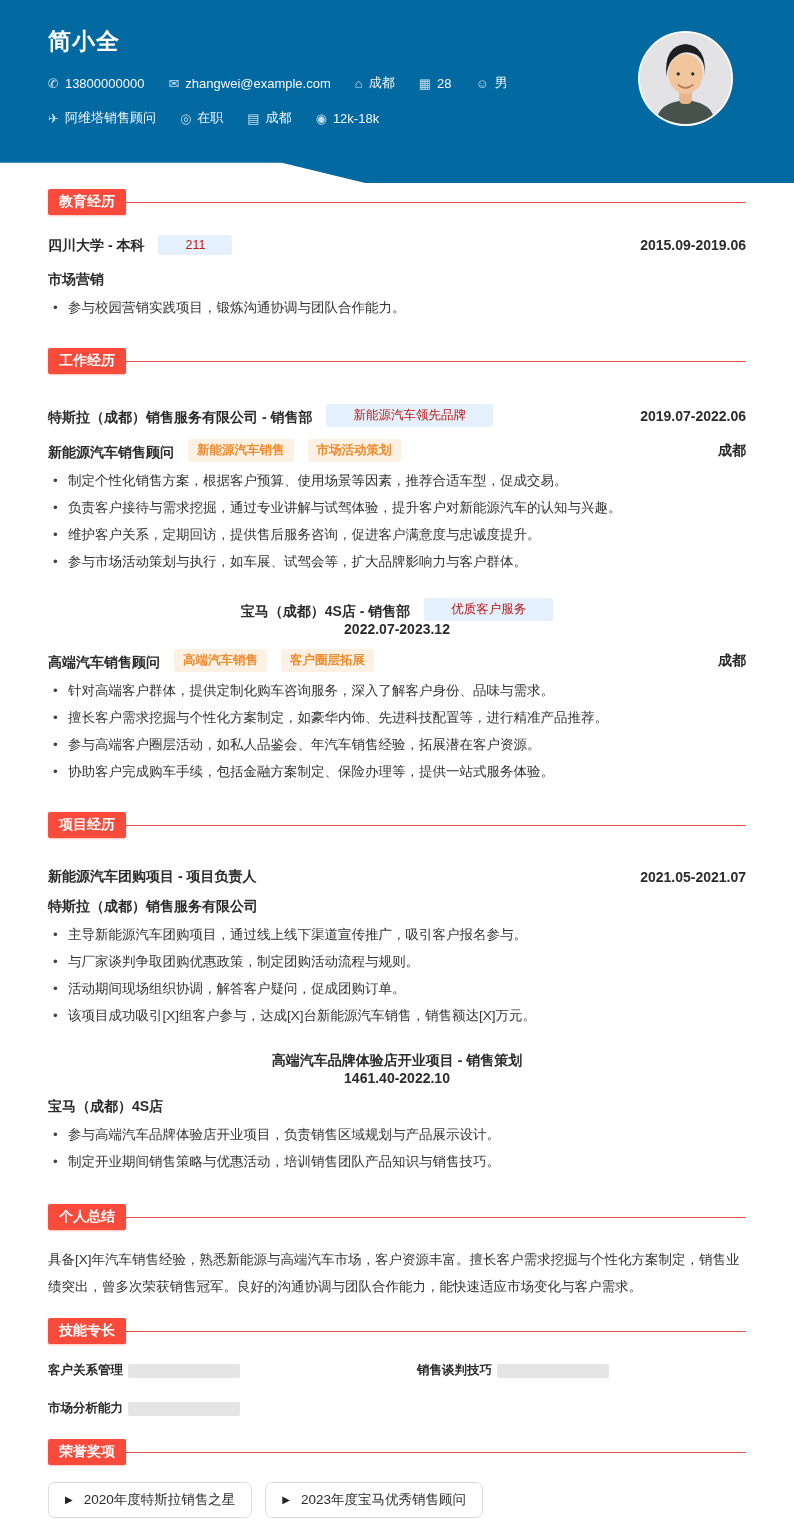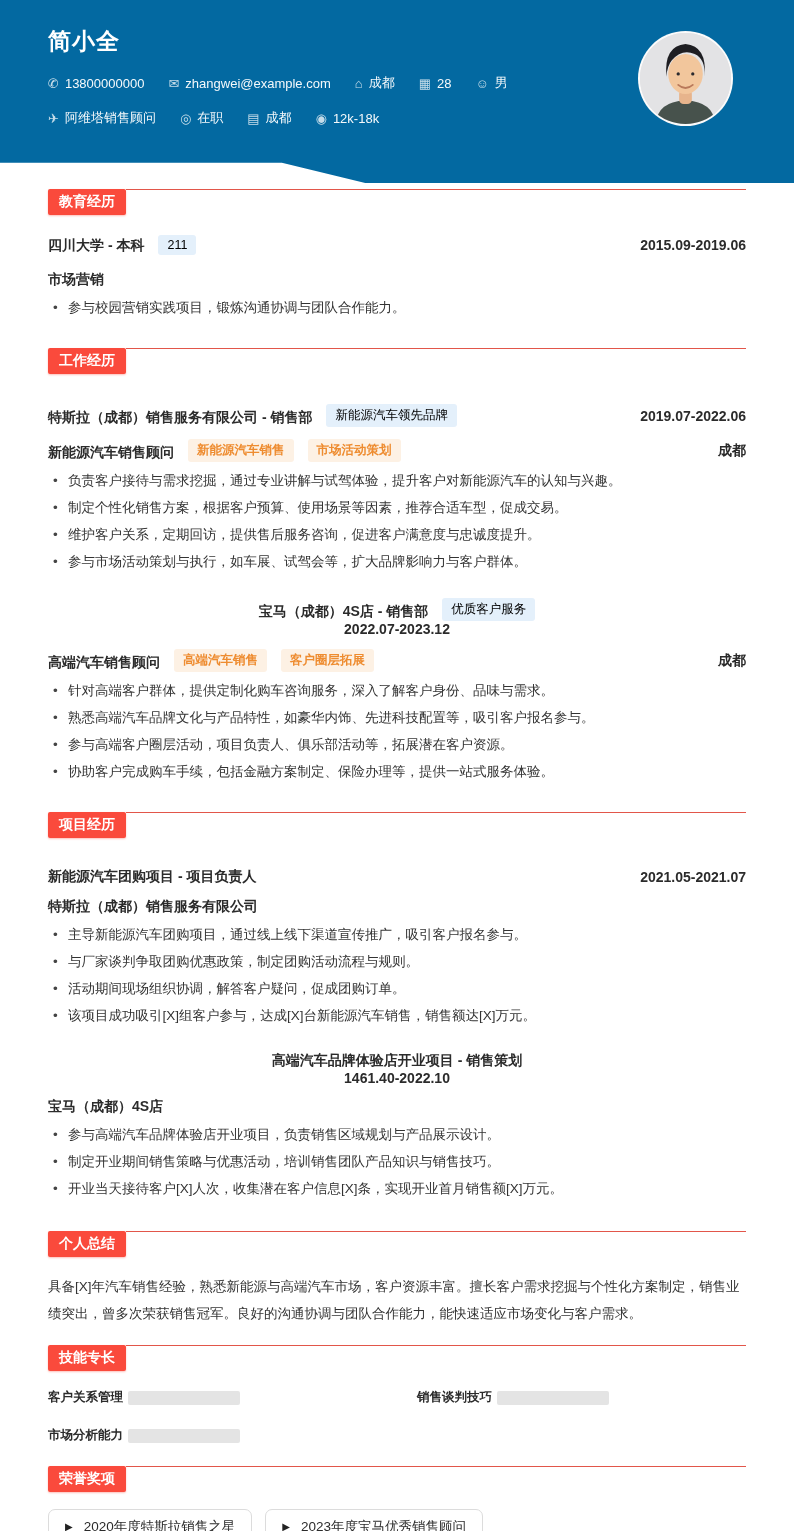--- a/index.html
+++ b/index.html
@@ -30,21 +30,21 @@
   .avatar {
     position: absolute; top: 31px; right: 61px;
     width: 95px; height: 95px; border-radius: 50%;
     border: 2px solid rgba(255,255,255,0.85);
     overflow: hidden; background: #e2e2e4;
   }
   .avatar svg { width: 100%; height: 100%; display: block; }
 
   
   .content { padding: 0 48px; }
-  .section-head { display: flex; }
+  .section-head { display: flex; align-items: center; }
   .badge {
     background: #FA4A3C; color: #fff; font-size: 14px; font-weight: bold;
     padding: 4px 11px; border-radius: 2px; white-space: nowrap;
     box-shadow: 0 1px 2px rgba(250,74,60,0.35);
   }
   .rule { flex: 1; height: 1px; background: #E2564A; }
 
   .mt-edu  { margin-top: 6px; }
   .mt-sec  { margin-top: 30px; }
   .mt-sum  { margin-top: 32px; }
@@ -53,22 +53,22 @@
 
   .row-between {
     display: flex; justify-content: space-between; align-items: center;
   }
   .row-left { display: flex; align-items: flex-end; gap: 14px; }
   .entry-title { font-size: 14px; font-weight: bold; color: #2b2b2b; }
   .entry-date  { font-size: 14px; font-weight: bold; color: #2b2b2b; }
   .entry-loc   { font-size: 14px; font-weight: bold; color: #2b2b2b; }
 
   .tag-blue {
-    background: #E4F0FB; color: #000000; font-size: 12.5px;
-    padding: 3px 9px; border-radius: 3px; white-space: nowrap;
+    background: #E4F0FB; color: #b91c1c; font-size: 12.5px;
+    padding: 3px 27px; border-radius: 3px; white-space: nowrap;
   }
   .tag-orange {
     background: #FDF1E4; color: #EE8C30; font-size: 12.5px; font-weight: bold;
     padding: 3px 9px; border-radius: 3px; white-space: nowrap;
   }
 
   ul.bullets { list-style: none; margin-top: 8px; }
   ul.bullets li {
     position: relative; padding-left: 20px; margin-top: 6px;
     font-size: 13.5px; line-height: 21px; color: #333;
@@ -207,22 +207,22 @@
       </div>
       <div class="row-between m-top-12">
         <span class="row-left">
           <span class="entry-title">新能源汽车销售顾问</span>
           <span class="tag-orange">新能源汽车销售</span>
           <span class="tag-orange">市场活动策划</span>
         </span>
         <span class="entry-loc">成都</span>
       </div>
       <ul class="bullets">
+        <li>制定个性化销售方案，根据客户预算、使用场景等因素，推荐合适车型，促成交易。</li>
         <li>负责客户接待与需求挖掘，通过专业讲解与试驾体验，提升客户对新能源汽车的认知与兴趣。</li>
-        <li>制定个性化销售方案，根据客户预算、使用场景等因素，推荐合适车型，促成交易。</li>
         <li>维护客户关系，定期回访，提供售后服务咨询，促进客户满意度与忠诚度提升。</li>
         <li>参与市场活动策划与执行，如车展、试驾会等，扩大品牌影响力与客户群体。</li>
       </ul>
     </div>
 
     <div>
       <div class="row-between m-top-26">
         <span class="row-left">
           <span class="entry-title">宝马（成都）4S店 - 销售部</span>
           <span class="tag-blue">优质客户服务</span>
@@ -232,22 +232,22 @@
       <div class="row-between m-top-12">
         <span class="row-left">
           <span class="entry-title">高端汽车销售顾问</span>
           <span class="tag-orange">高端汽车销售</span>
           <span class="tag-orange">客户圈层拓展</span>
         </span>
         <span class="entry-loc">成都</span>
       </div>
       <ul class="bullets">
         <li>针对高端客户群体，提供定制化购车咨询服务，深入了解客户身份、品味与需求。</li>
-        <li>熟悉高端汽车品牌文化与产品特性，如豪华内饰、先进科技配置等，吸引客户报名参与。</li>
-        <li>参与高端客户圈层活动，项目负责人、俱乐部活动等，拓展潜在客户资源。</li>
+        <li>擅长客户需求挖掘与个性化方案制定，如豪华内饰、先进科技配置等，进行精准产品推荐。</li>
+        <li>参与高端客户圈层活动，如私人品鉴会、年汽车销售经验，拓展潜在客户资源。</li>
         <li>协助客户完成购车手续，包括金融方案制定、保险办理等，提供一站式服务体验。</li>
       </ul>
     </div>
   </div>
 
   <div class="section mt-sec">
     <div class="section-head">
       <span class="badge">项目经历</span>
       <span class="rule"></span>
     </div>
@@ -268,21 +268,20 @@
 
     <div>
       <div class="row-between m-top-26">
         <span class="entry-title">高端汽车品牌体验店开业项目 - 销售策划</span>
         <span class="entry-date">1461.40-2022.10</span>
       </div>
       <div class="entry-title m-top-12">宝马（成都）4S店</div>
       <ul class="bullets">
         <li>参与高端汽车品牌体验店开业项目，负责销售区域规划与产品展示设计。</li>
         <li>制定开业期间销售策略与优惠活动，培训销售团队产品知识与销售技巧。</li>
-        <li>开业当天接待客户[X]人次，收集潜在客户信息[X]条，实现开业首月销售额[X]万元。</li>
       </ul>
     </div>
   </div>
 
   <div class="section mt-sum">
     <div class="section-head">
       <span class="badge">个人总结</span>
       <span class="rule"></span>
     </div>
     <p class="summary-text">具备[X]年汽车销售经验，熟悉新能源与高端汽车市场，客户资源丰富。擅长客户需求挖掘与个性化方案制定，销售业绩突出，曾多次荣获销售冠军。良好的沟通协调与团队合作能力，能快速适应市场变化与客户需求。</p>

